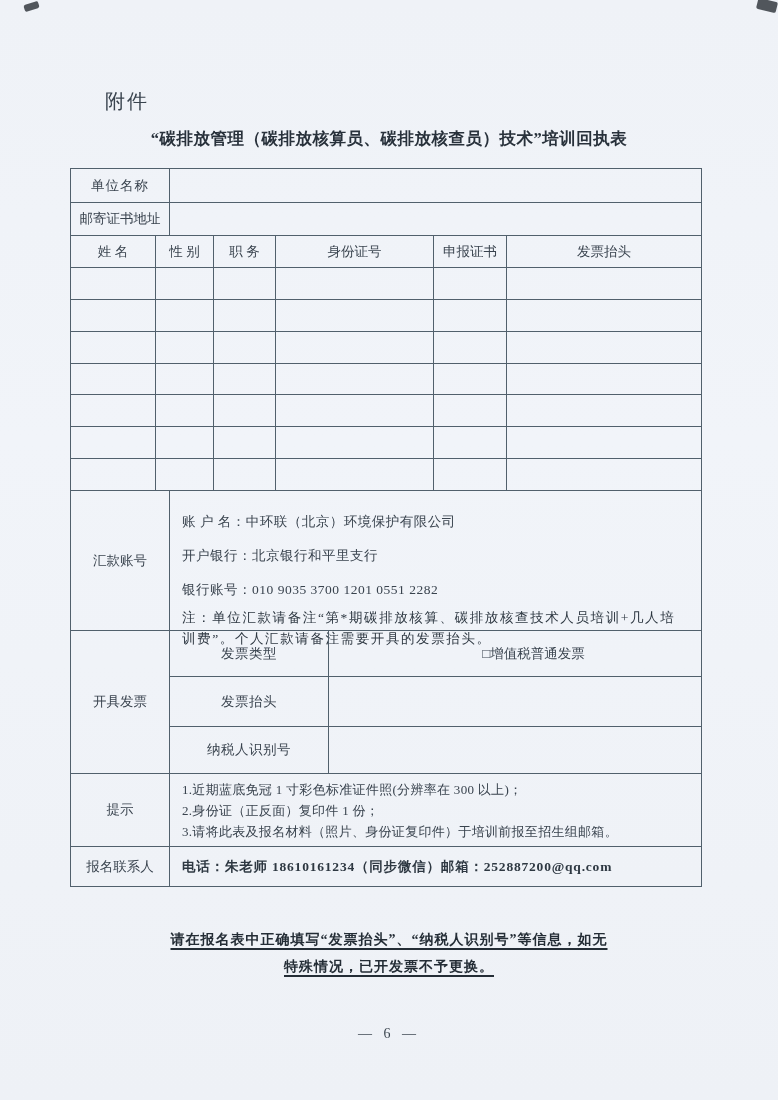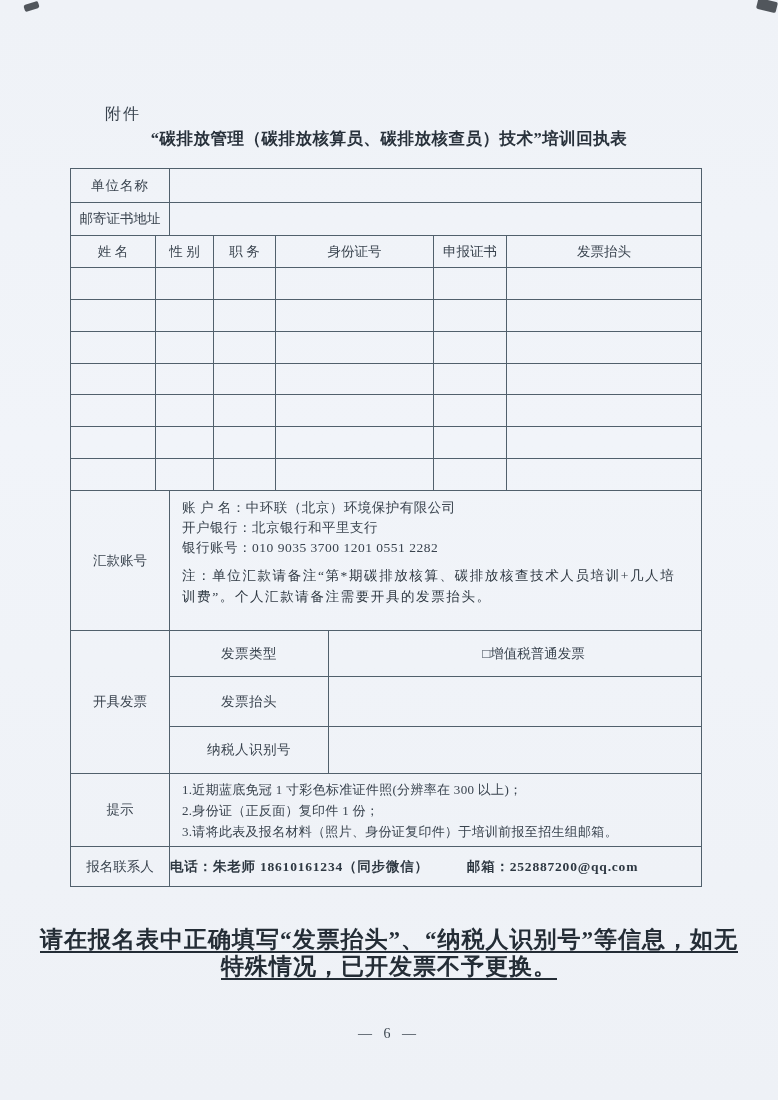--- a/index.html
+++ b/index.html
@@ -16,21 +16,21 @@
     position:relative;
     overflow:hidden;
   }
   .page{position:absolute;inset:0;background:linear-gradient(180deg,#eff2f7 0%,#f1f4f9 40%,#eef1f6 100%);}
 
   
   .artifact{position:absolute;background:#1c2228;opacity:.75;}
   .artifact.tl{left:24px;top:3px;width:15px;height:7px;transform:rotate(-18deg);border-radius:2px;}
   .artifact.tr{left:757px;top:0px;width:20px;height:11px;transform:rotate(14deg);border-radius:2px;}
 
-  .attachment{position:absolute;left:105px;top:104px;font-size:16px;letter-spacing:2px;}
+  .attachment{position:absolute;left:105px;top:88px;font-size:20px;letter-spacing:2px;}
   .doc-title{position:absolute;left:0;top:128px;width:778px;text-align:center;
     font-size:16.5px;font-weight:bold;color:#28313b;letter-spacing:.5px;}
 
   
   .tbl{position:absolute;left:70px;top:168px;width:632px;border:1px solid var(--bc);
     font-size:13.5px;}
   .tr{display:flex;align-items:stretch;}
   .tr + .tr{border-top:1px solid var(--bc);}
   .tr > :not(:first-child){border-left:1px solid var(--bc);}
   .cell{display:flex;align-items:center;}
@@ -53,41 +53,41 @@
 
   
   .cw-val1{width:52px;flex:none;}
   .cw-mail-l{width:46px;flex:none;}
   .cw-mail-v{width:263px;flex:none;}
   .cw-tel-l{width:72px;flex:none;}
 
   
   .remit-block{height:140px;}
   .remit-content{padding:7px 14px 4px 12px;display:block;}
-  .remit-line{line-height:20px;margin-top:0;letter-spacing:.5px;}
+  .remit-line{line-height:20px;margin-top:14px;letter-spacing:.5px;}
   .remit-note{margin-top:7px;font-weight:normal;line-height:21px;letter-spacing:1.6px;color:#2e3842;}
 
   
   .inv-h46{height:45px;} .inv-h50{height:50px;} .inv-h47{flex:1;}
   .invoice-block{height:143px;}
   .inv-label{width:158px;flex:none;justify-content:center;letter-spacing:.5px;}
   .inv-val{flex:1;padding-left:37px;}
   .inv-val.c{justify-content:center;}
 
   
   .tips-block{height:73px;}
   .tips-content{display:block;padding:5px 10px 0 12px;font-size:13px;}
   .tips-content div{line-height:21px;letter-spacing:.3px;}
 
   
   .reg-block{height:40px;}
-  .reg-content{font-weight:bold;letter-spacing:.8px;color:#2e3842;gap:38px;}
+  .reg-content{padding-left:12px;font-weight:bold;letter-spacing:.8px;color:#2e3842;}
 
   .footer-note{position:absolute;left:0;top:926px;width:778px;text-align:center;
-    font-weight:bold;font-size:23px;color:#242d36;line-height:27px;}
+    font-weight:bold;font-size:14px;color:#242d36;line-height:27px;}
   .footer-note span{text-decoration:underline;text-underline-offset:4px;
     text-decoration-thickness:1.5px;letter-spacing:1px;}
   .page-number{position:absolute;left:0;top:1026px;width:778px;text-align:center;
     font-size:14px;letter-spacing:4px;color:#3c4650;}
 </style>
 </head>
 <body>
 
 <div class="page">
 

